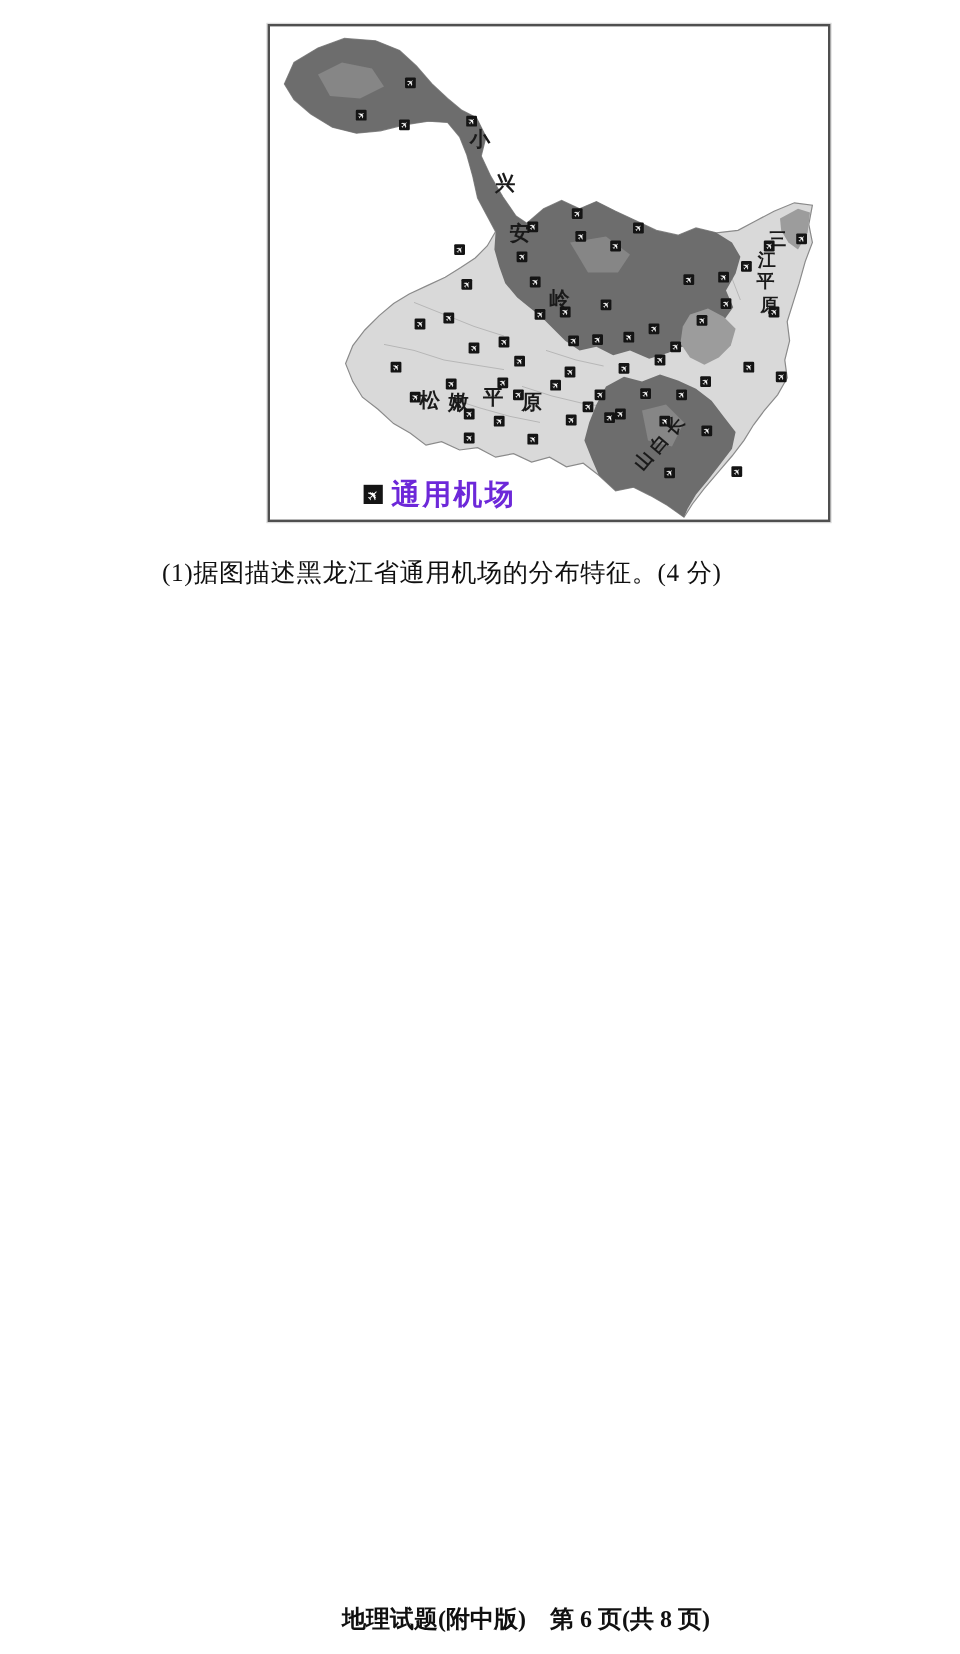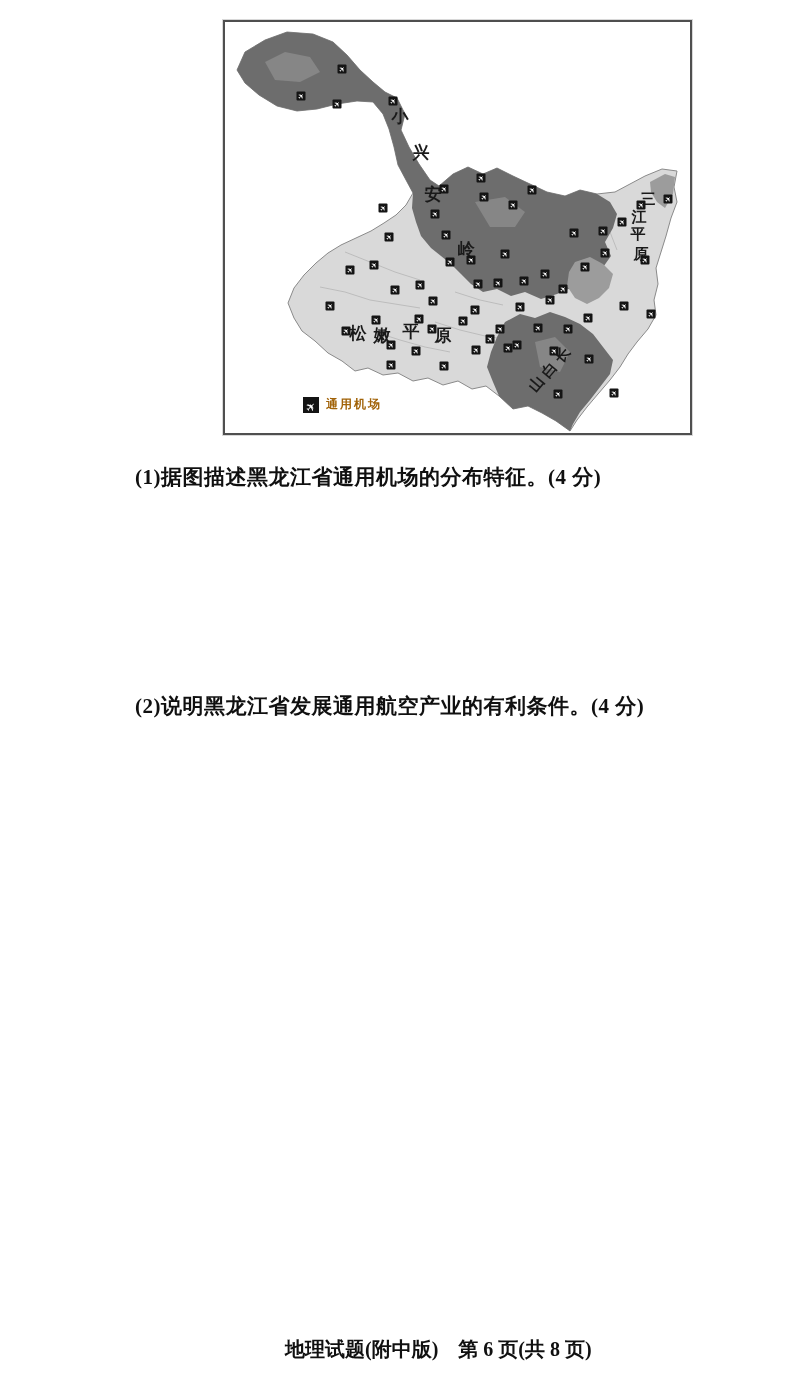--- a/index.html
+++ b/index.html
@@ -6,22 +6,22 @@
   .page{position:relative;width:800px;height:1378px;background:#fff;overflow:hidden;
         font-family:"Liberation Serif","DejaVu Serif",serif;}
   .map-box{position:absolute;left:223px;top:20px;width:465px;height:411px;
            background:#fff;border:2px solid #4f4f4f;box-shadow:0 0 0 1px #d8d8d8;}
   .map-box svg{position:absolute;left:0;top:0;width:465px;height:411px;}
   .legend{position:absolute;left:78px;top:374px;display:flex;align-items:center;gap:7px;}
   .legend-icon{display:inline-block;width:16px;height:16px;background:#141414;
                color:#fff;text-align:center;}
   .legend-icon .plane{display:inline-block;font-family:"DejaVu Sans",sans-serif;
                font-size:12px;line-height:16px;transform:rotate(-45deg);}
-  .legend-label{font-size:12px;font-weight:700;color:#a16207;letter-spacing:2px;}
-  .q{position:absolute;left:135px;margin:0;font-size:21px;font-weight:700;color:#101010;
+  .legend-label{font-size:24px;font-weight:700;color:#6d28d9;letter-spacing:2px;}
+  .q{position:absolute;left:135px;margin:0;font-size:21px;font-weight:400;color:#101010;
      white-space:nowrap;letter-spacing:0.5px;}
   .q1{top:463px;}
   .q2{top:692px;}
   .q3{top:918px;}
   .footer{position:absolute;left:285px;top:1336px;font-size:20px;font-weight:700;color:#101010;}
 </style>
 </head>
 <body>
 
 <div class="page">
@@ -181,17 +181,16 @@
         <rect x="384.5" y="366.5" width="9" height="9" rx="1" fill="#141414"></rect>
         <text x="389" y="373.8" text-anchor="middle" font-size="7.5" fill="#ffffff" font-family="&quot;DejaVu Sans&quot;,sans-serif" transform="rotate(-45 389 371)">✈</text>
       </svg>
     <div class="legend">
       <span class="legend-icon"><span class="plane">✈</span></span>
       <span class="legend-label">通用机场</span>
     </div>
   </div>
 
   <p class="q q1">(1)据图描述黑龙江省通用机场的分布特征。(4 分)</p>
-  <p class="q q2">(2)说明黑龙江省发展通用航空产业的有利条件。(4 分)</p>
 
   <div class="footer">地理试题(附中版)　第 6 页(共 8 页)</div>
 
 </div>
 
 </body></html>

